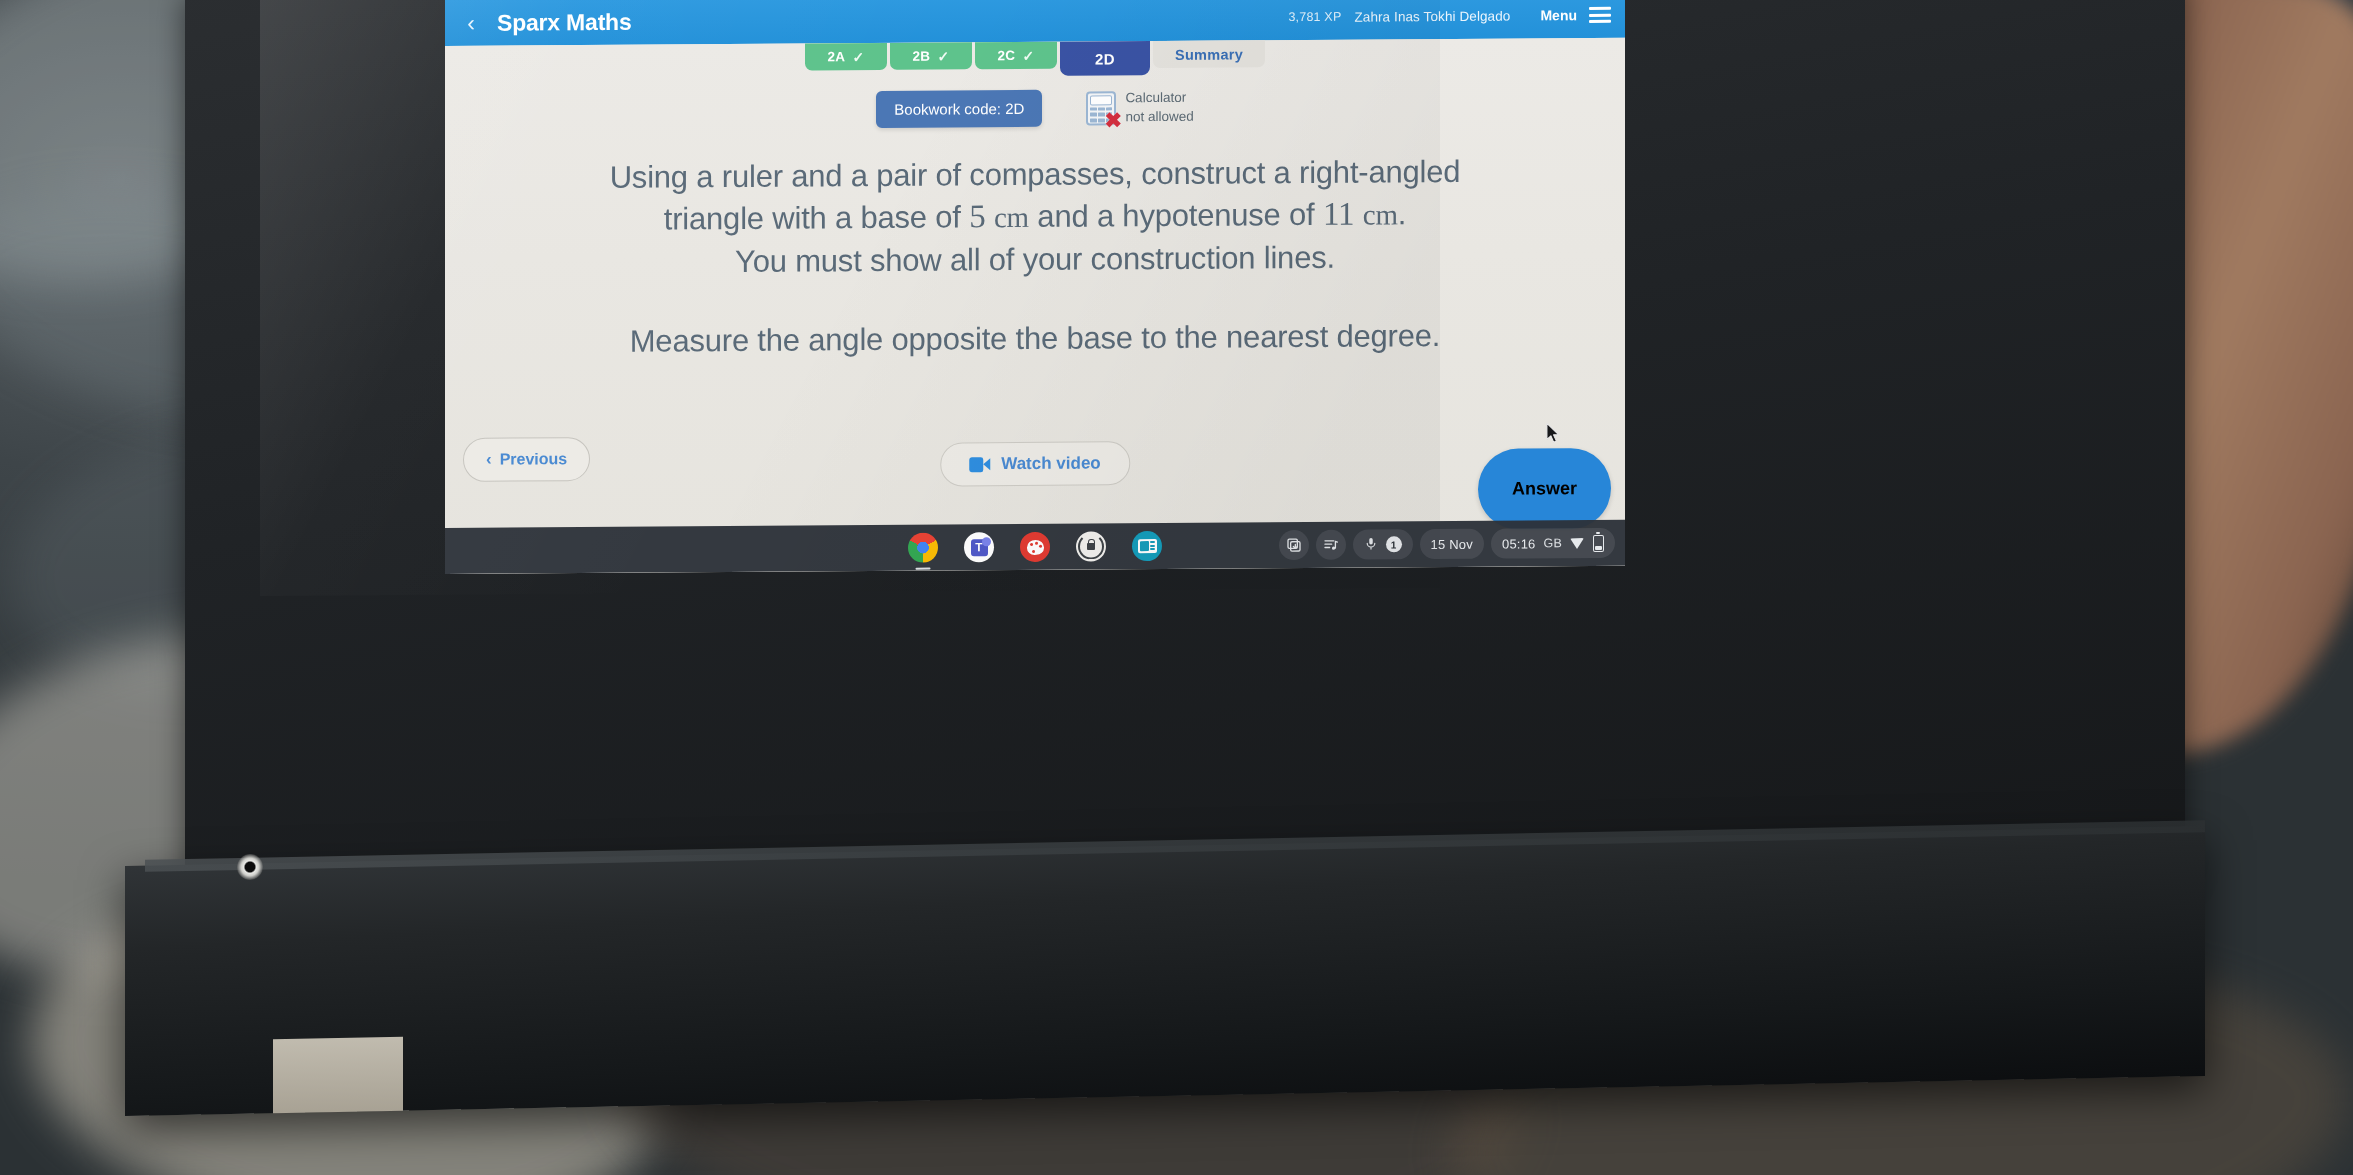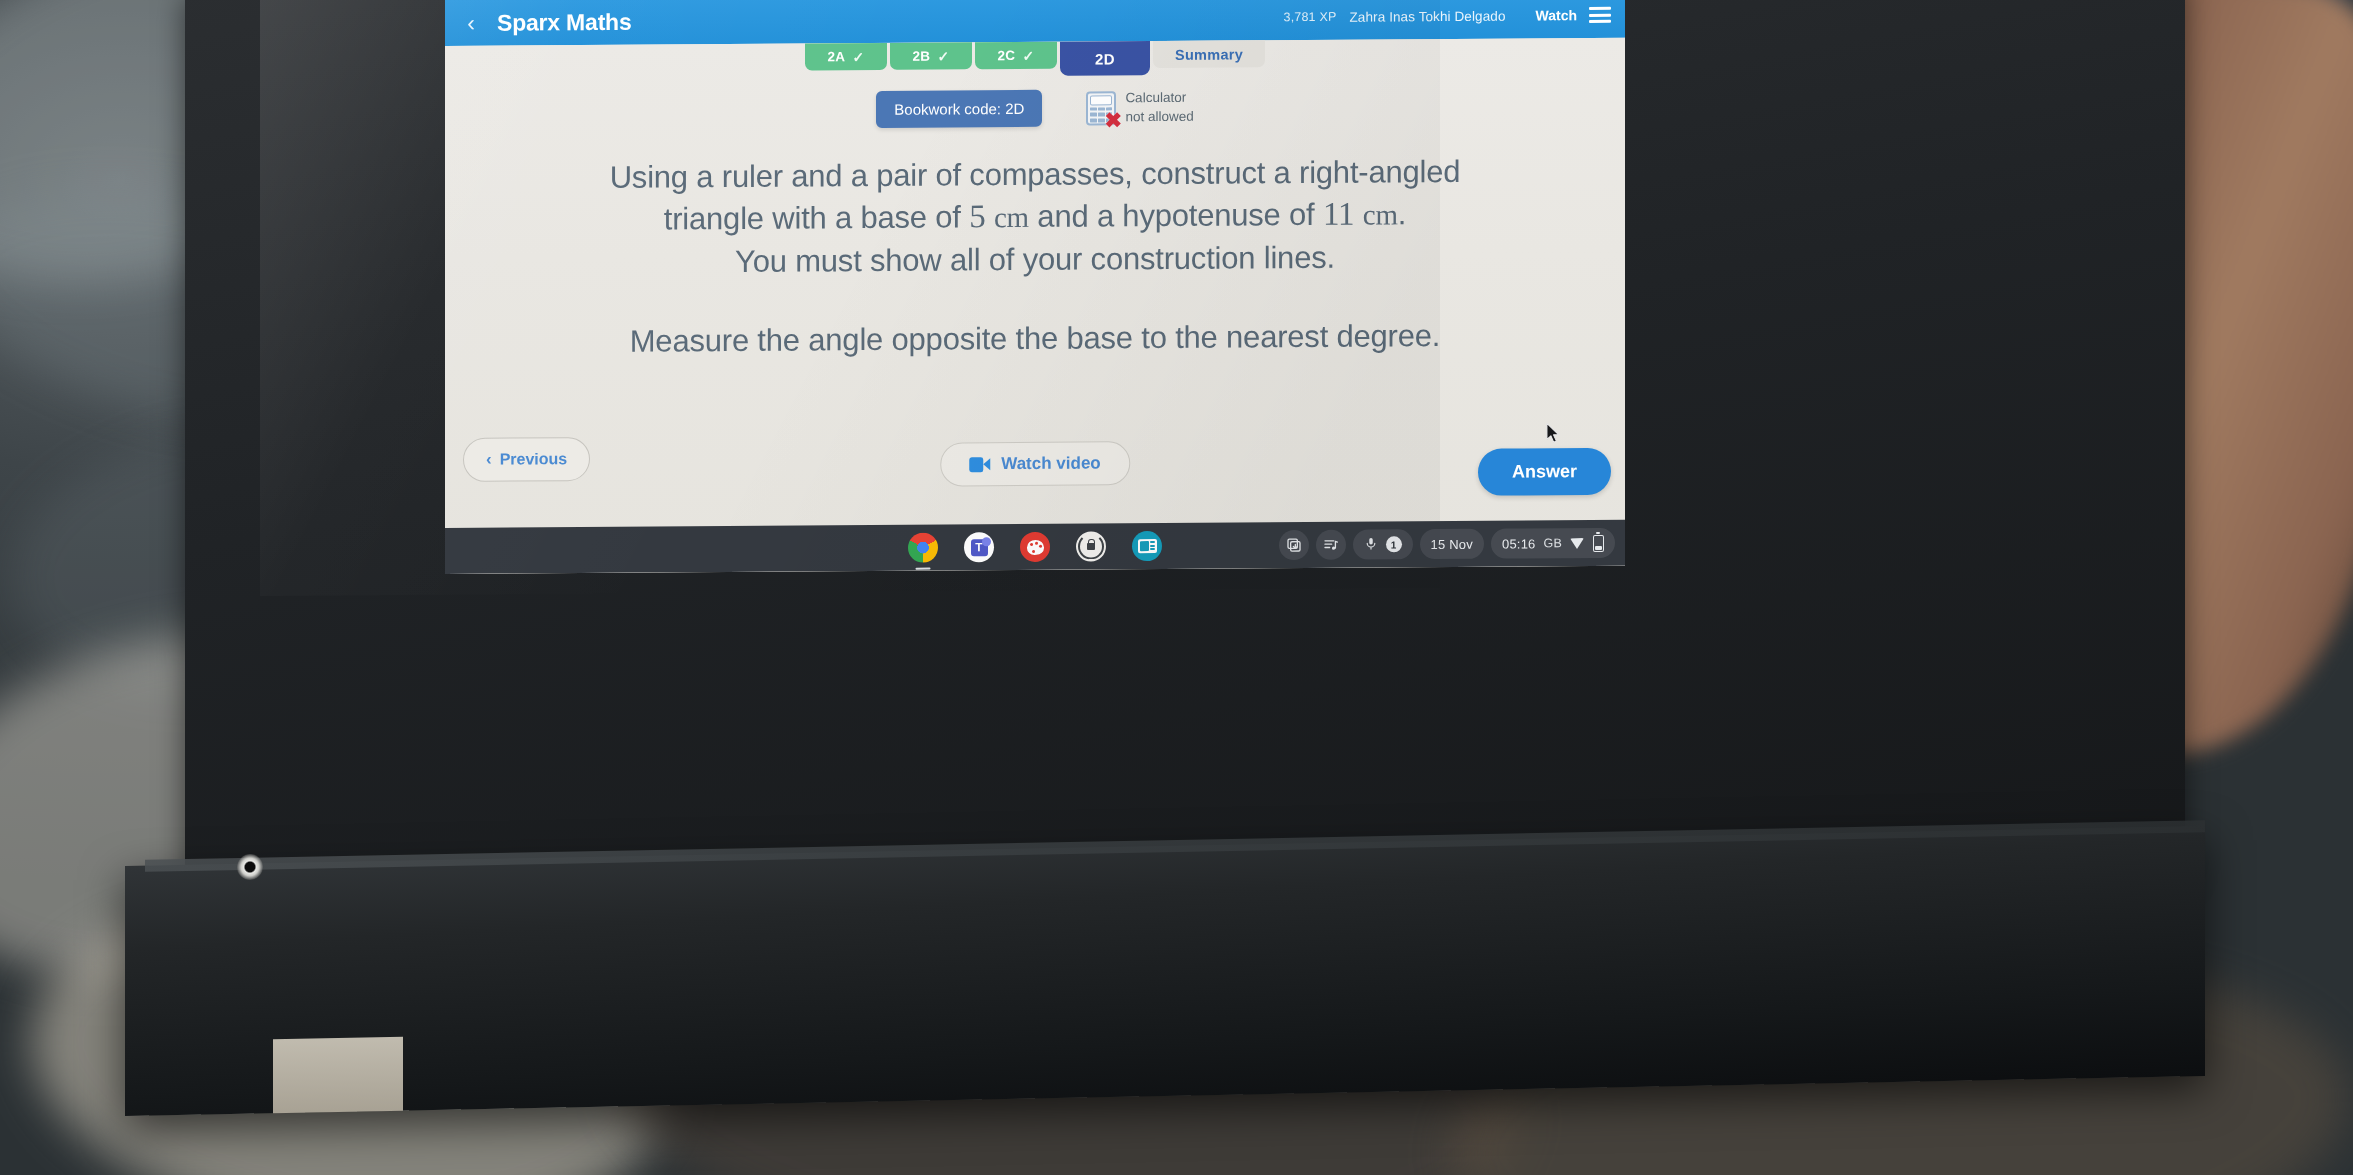--- a/index.html
+++ b/index.html
@@ -241,22 +241,22 @@
     padding: 11px 28px; border: 1.5px solid #cdcbc5; border-radius: 999px;
     background: #edebe6; color: #4a8ad2; font-size: 17px; font-weight: 700;
     cursor: pointer;
   }
   #vid-icon { width: 21px; height: 15px; position: relative; }
   #vid-icon .b { position: absolute; left: 0; top: 0; width: 14px; height: 15px; border-radius: 2.5px; background: #2f8ee0; }
   #vid-icon .t { position: absolute; right: 0; top: 1.5px; width: 0; height: 0;
     border-top: 6px solid transparent; border-bottom: 6px solid transparent; border-right: 7px solid #2f8ee0; }
   #answer-btn {
     position: absolute; right: 14px; top: 410px;
-    padding: 13px 34px; border-radius: 999px;
-    background: #2786d8; color: #ffffff; font-size: 18px; font-weight: 700;
+    padding: 30px 34px; border-radius: 999px;
+    background: #2786d8; color: #000000; font-size: 18px; font-weight: 700;
     box-shadow: 0 2px 5px rgba(0,0,0,.16);
     cursor: pointer;
     text-align: right;
   }
   #cursor {
     position: absolute; right: 64px; top: 384px; width: 15px; height: 22px; z-index: 40;
   }
 
   
   #shelf {
@@ -367,21 +367,21 @@
     <div id="cam-dot"></div>
 
     <div id="screen">
 
       <div id="sparx-header">
         <div id="back-chev">‹</div>
         <div id="brand">Sparx Maths</div>
         <div id="hdr-right">
           <span id="xp">3,781 XP</span>
           <span id="username">Zahra Inas Tokhi Delgado</span>
-          <span id="menu-label">Watch</span>
+          <span id="menu-label">Menu</span>
           <span id="hamburger">
               <i></i>
               <i></i>
               <i></i>
             </span>
         </div>
       </div>
 
       <div id="page">
 

